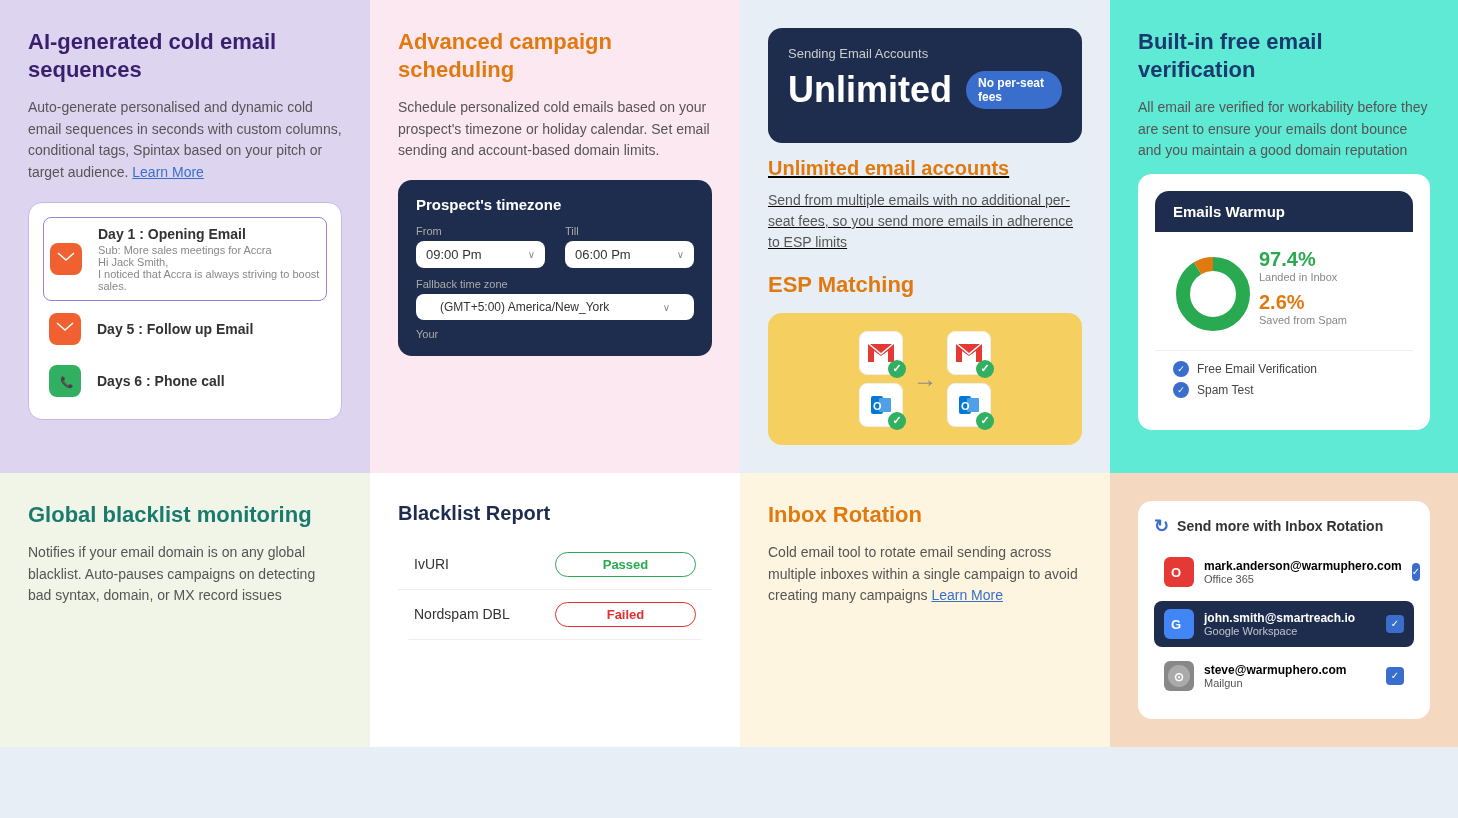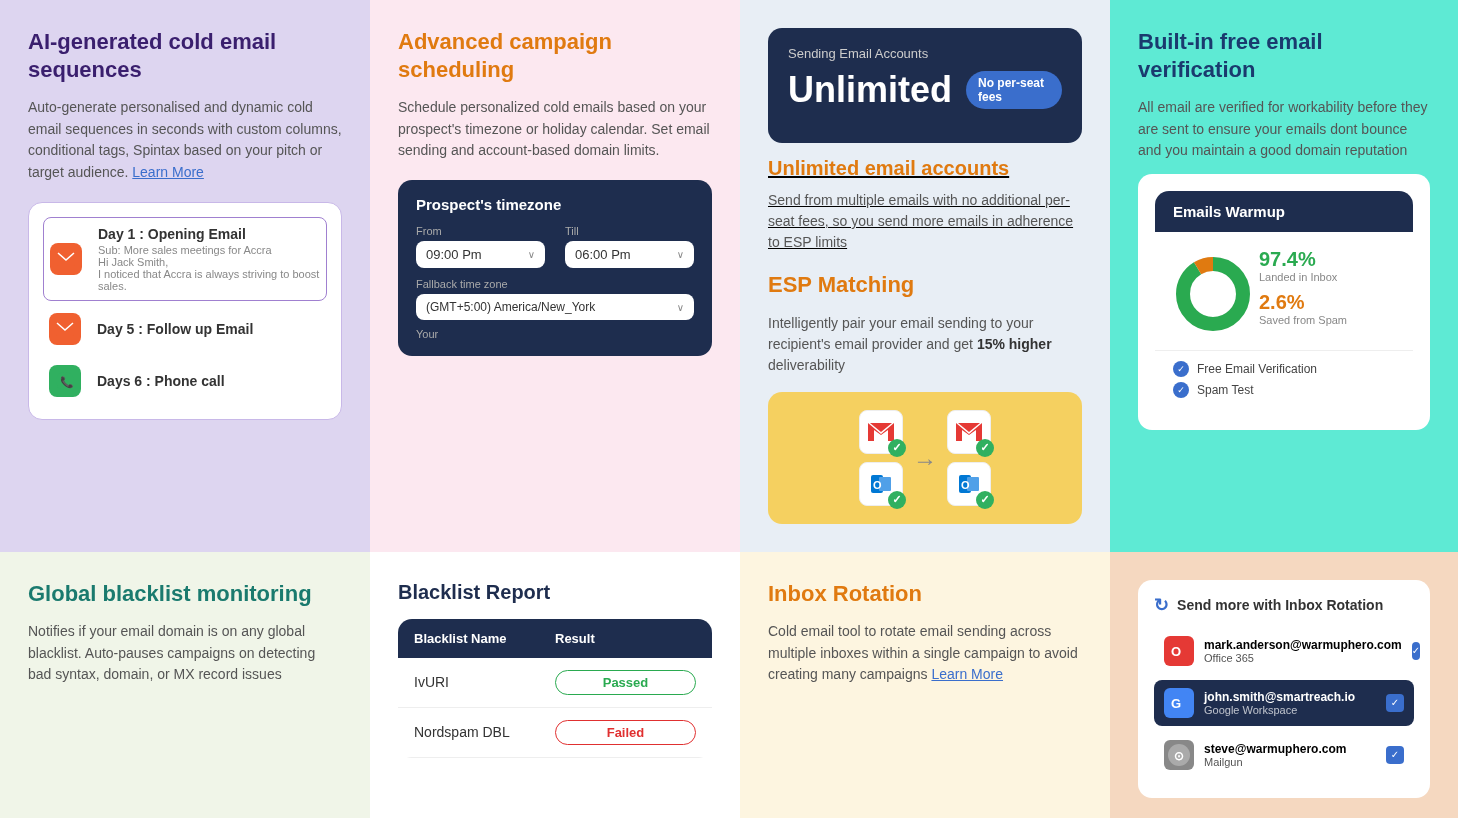--- a/index.html
+++ b/index.html
@@ -122,21 +122,21 @@
       display: flex;
       align-items: center;
       justify-content: space-between;
       gap: 6px;
     }
     .tz-fallback-label { font-size: 11px; color: #aaa; margin-bottom: 4px; }
     .tz-fallback-select {
       background: white;
       color: #333;
       border-radius: 8px;
-      padding: 6px 10px;
+      padding: 6px 24px;
       font-size: 12px;
       display: flex;
       align-items: center;
       justify-content: space-between;
     }
     .tz-your { font-size: 11px; color: #aaa; margin-top: 8px; }
 
     
     .email-acct-card {
       background: #1e2d4e;
@@ -465,23 +465,20 @@
         </div>
       </div>
       <div style="margin-top:14px;text-decoration:underline;">
         <div class="ea-desc-title">Unlimited email accounts</div>
         <div class="ea-desc">Send from multiple emails with no additional per-seat fees, so you send more emails in adherence to ESP limits</div>
       </div>
     </div>
 
     <div style="padding:0 28px 28px 28px; flex:1;">
       <h2 class="section-title orange" style="font-size:22px;">ESP Matching</h2>
-      <p class="esp-desc">
-        <span>Intelligently pair your email sending to your recipient's email provider and get </span><span class="esp-bold">15% higher</span><span> deliverability</span>
-      </p>
       <div class="esp-visual">
         <div class="esp-col">
           <div class="esp-icon-box" style="background:#fff; border:1px solid #eee; position:relative;">
             <svg width="28" height="22" viewBox="0 0 28 22">
                 <path d="M3 2h22l-11 9L3 2z" fill="#e53935"></path>
                 <path d="M1 2v18h6V9l7 5 7-5v11h6V2L14 13 1 2z" fill="#e53935"></path>
               </svg>
             <div class="esp-check">✓</div>
           </div>
           <div class="esp-icon-box" style="background:#fff; border:1px solid #eee; position:relative;">
@@ -550,24 +547,20 @@
   </div>
 
   <div class="cell" style="background:#f0f5e8; padding:28px;">
     <h2 class="section-title teal">Global blacklist monitoring</h2>
     <p class="desc">Notifies if your email domain is on any global blacklist. Auto-pauses campaigns on detecting bad syntax, domain, or MX record issues</p>
   </div>
 
   <div class="cell" style="background:#fff; padding:28px;">
     <h2 class="section-title" style="color:#1e2d4e; font-size:20px;">Blacklist Report</h2>
     <div class="bl-report">
-      <div class="bl-report-header">
-        <span class="bl-col-label">Blacklist Name</span>
-        <span class="bl-col-label">Result</span>
-      </div>
       <div class="bl-row">
         <span class="bl-name">IvURI</span>
         <span class="bl-badge passed">Passed</span>
       </div>
       <div class="bl-row">
         <span class="bl-name">Nordspam DBL</span>
         <span class="bl-badge failed">Failed</span>
       </div>
     </div>
   </div>

